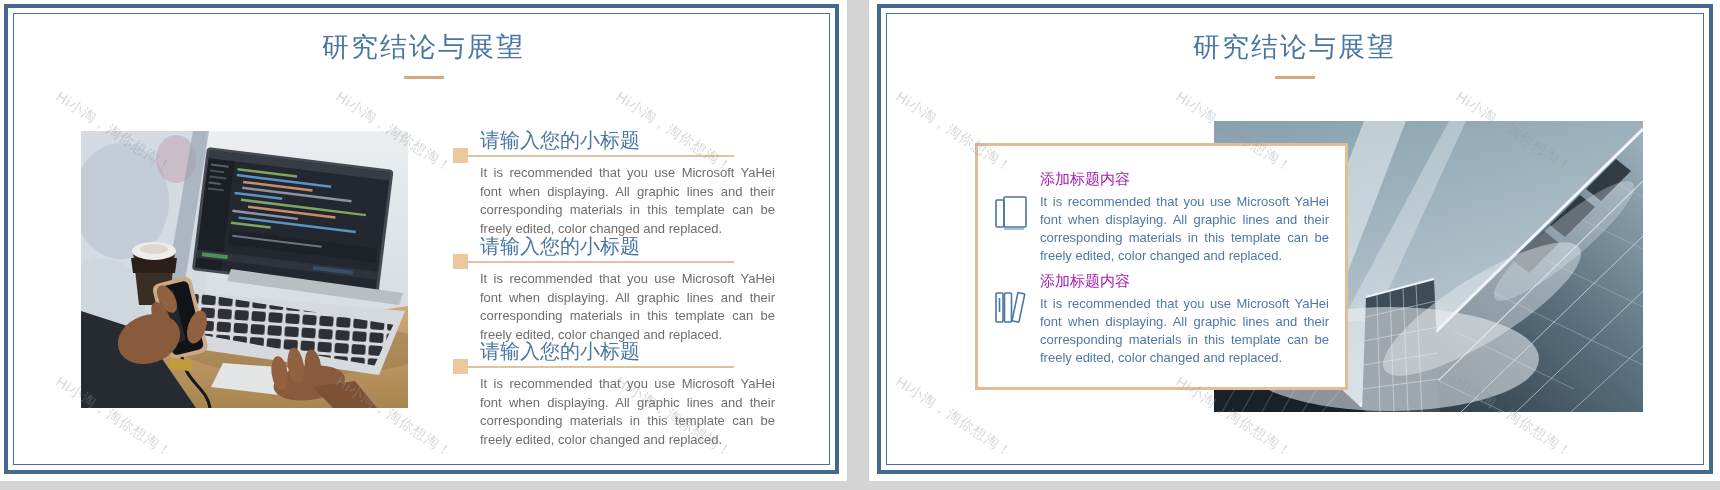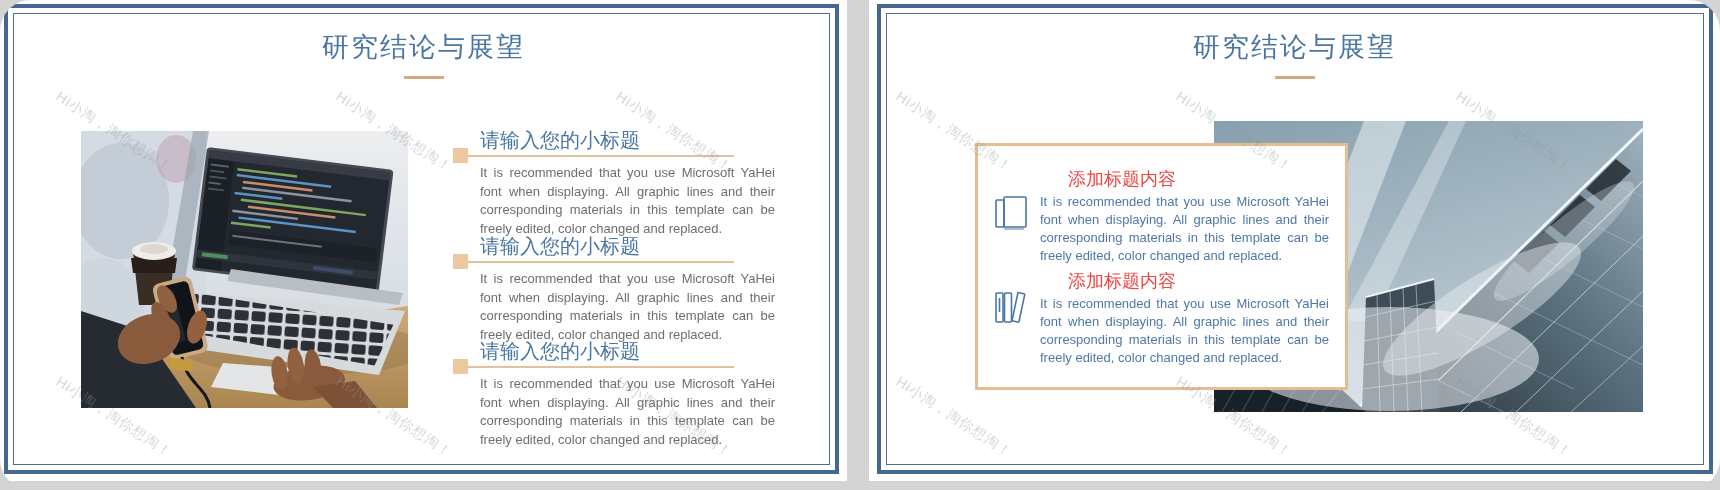--- a/index.html
+++ b/index.html
@@ -1,19 +1,19 @@
 <!DOCTYPE html>
 <html><head>
 <meta charset="utf-8">
 <style>
   * { margin:0; padding:0; box-sizing:border-box; }
   html,body { background:#d4d4d4; }
   .canvas {
     position:relative; width:1720px; height:490px; overflow:hidden;
-    background:#d4d4d4; font-family:"Liberation Sans", sans-serif;border-radius:31px;
+    background:#d4d4d4; font-family:"Liberation Sans", sans-serif;
   }
   .slide {
     position:absolute; top:0; height:481px; background:#ffffff;
   }
   .slide-left  { left:0;   width:847px; }
   .slide-right { left:869px; width:851px; }
 
   .frame-outer { position:absolute; border:4px solid #44688e; z-index:0; }
   .slide-left  .frame-outer { left:4px; top:4px; right:8px; bottom:7px; }
   .slide-right .frame-outer { left:8px; top:4px; right:7px; bottom:7px; }
@@ -47,21 +47,21 @@
   
   .photo-right { position:absolute; left:345px; top:121px; width:429px; height:291px; z-index:1; overflow:hidden; }
   .tan-box {
     position:absolute; left:106px; top:143px; width:373px; height:247px;
     background:#ffffff; border:3px solid #e6bd92; z-index:2;
   }
   .r-section { position:absolute; left:16px; right:16px; }
   .r-sec-1 { top:22px; } .r-sec-2 { top:124px; }
   .r-icon { position:absolute; left:0; width:36px; height:38px; }
   .r-sec-1 .r-icon { top:27px; } .r-sec-2 .r-icon { top:20px; }
-  .r-heading { margin-left:74px; font-size:18px; line-height:22px; color:#ef4444; font-weight:500; }
+  .r-heading { margin-left:46px; font-size:15px; line-height:22px; color:#a21caf; font-weight:500; }
   .r-body {
     margin-left:46px; margin-top:3px; font-size:13px; line-height:18px;
     color:#4f78a8; text-align:justify; font-weight:500;
   }
 
   
   .wm {
     position:absolute; white-space:nowrap; font-size:14px; letter-spacing:1px;
     color:#8f969c; opacity:.38; transform:rotate(33deg); transform-origin:0 0;
     z-index:40; pointer-events:none; font-weight:500;

